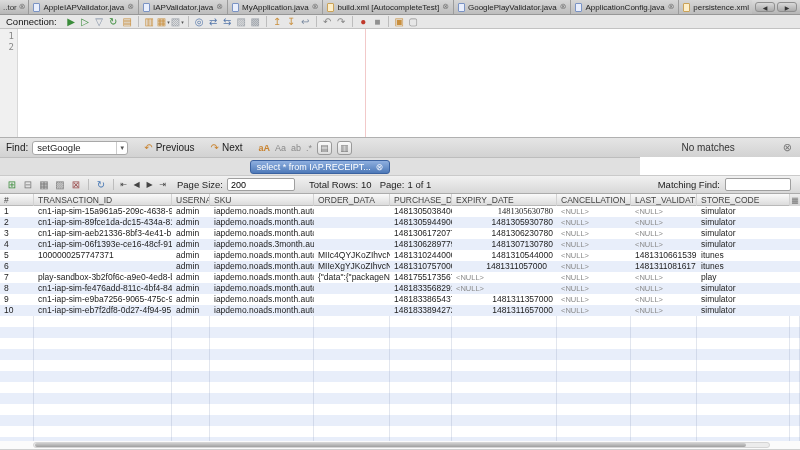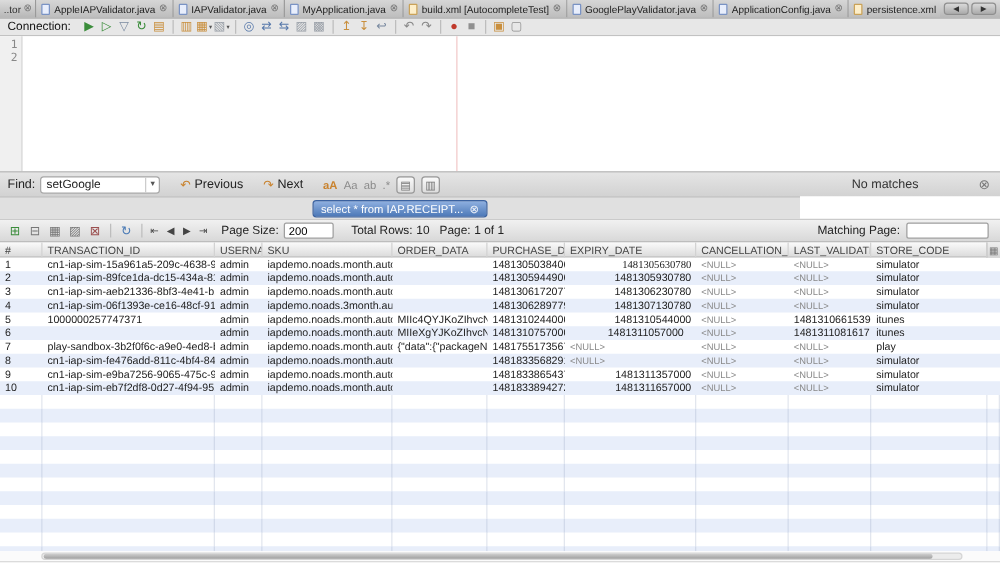--- a/index.html
+++ b/index.html
@@ -75,21 +75,21 @@
 
   
   .result-toolbar{left:0;top:175px;width:800px;height:19px;background:linear-gradient(#f1f1f1,#d8d8d8);
                   border-top:1px solid #cacaca;border-bottom:1px solid #ababab;display:flex;align-items:center;
                   padding:0 5px;font-size:9.5px;color:#222}
   #rt-icons{display:flex;align-items:center;gap:2px}
   .rticon{width:14px;height:13px;display:flex;align-items:center;justify-content:center;font-size:10px}
   .rtnav{width:13px;text-align:center;font-size:8px;color:#444}
   .rt-input{height:13px;font-size:9px;border:1px solid #9f9f9f;border-radius:2px;padding:0 3px;
             font-family:"Liberation Sans",sans-serif;background:#fff}
-  #ps-input{width:40px;margin:0 6px 0 4px}
+  #ps-input{width:68px;margin:0 6px 0 4px}
   .rt-label{margin-left:8px}
   .rt-val{margin-left:3px}
   .match-wrap{margin-left:auto;display:flex;align-items:center}
   #mr-input{width:66px;margin-left:5px;margin-right:4px}
 
   
   .grid-header{left:0;top:194px;width:800px;height:12px;background:linear-gradient(#fafafa,#dcdcdc);
                border-bottom:1px solid #b9b9b9}
   .hcell{position:absolute;top:0;height:12px;line-height:12px;font-size:8.5px;color:#444;padding:0 0 0 4px;
          white-space:nowrap;overflow:hidden;border-right:1px solid #d2d2d2}
@@ -255,21 +255,21 @@
       <span class="rtnav">▶</span>
       <span class="rtnav">⇥</span>
     </div>
   <span class="rt-label">Page Size:</span>
   <input id="ps-input" class="rt-input" value="200" style="">
   <span class="rt-label">Total Rows:</span>
   <span class="rt-val">10</span>
   <span class="rt-label">Page:</span>
   <span class="rt-val">1 of 1</span>
   <div class="match-wrap">
-    <span>Matching Page:</span>
+    <span>Matching Find:</span>
     <input id="mr-input" class="rt-input" value="" style="">
   </div>
 </div>
 
 <div class="abs grid-header" id="grid-header">
   <div class="corner-btn">▦</div>
 <div class="hcell" style="left: 0px; width: 34px;">#</div>
     <div class="hcell" style="left: 34px; width: 138px;">TRANSACTION_ID</div>
     <div class="hcell" style="left: 172px; width: 38px;">USERNAME</div>
     <div class="hcell" style="left: 210px; width: 104px;">SKU</div>

